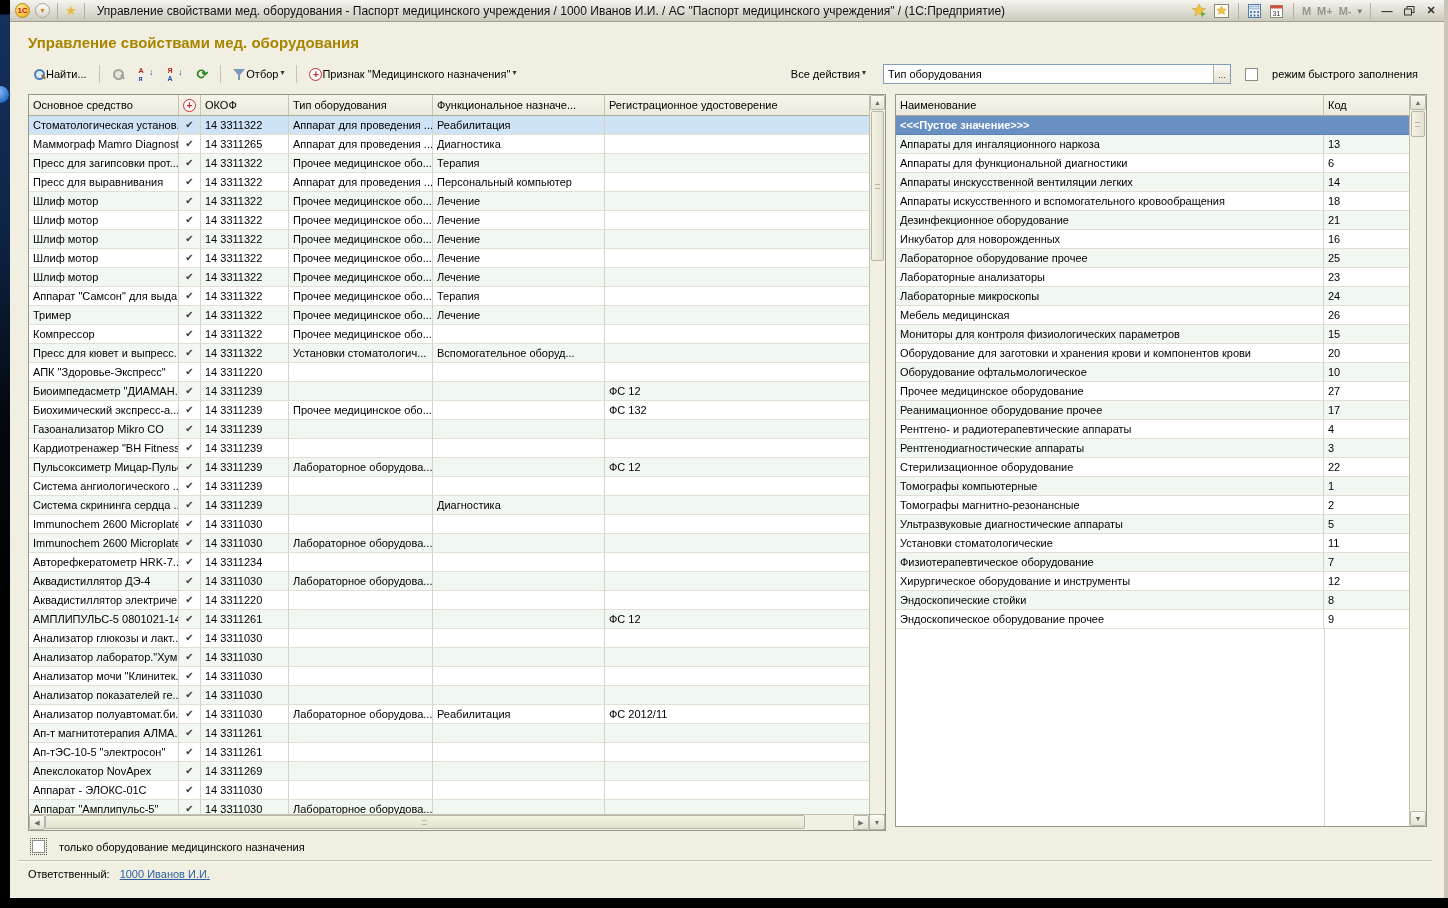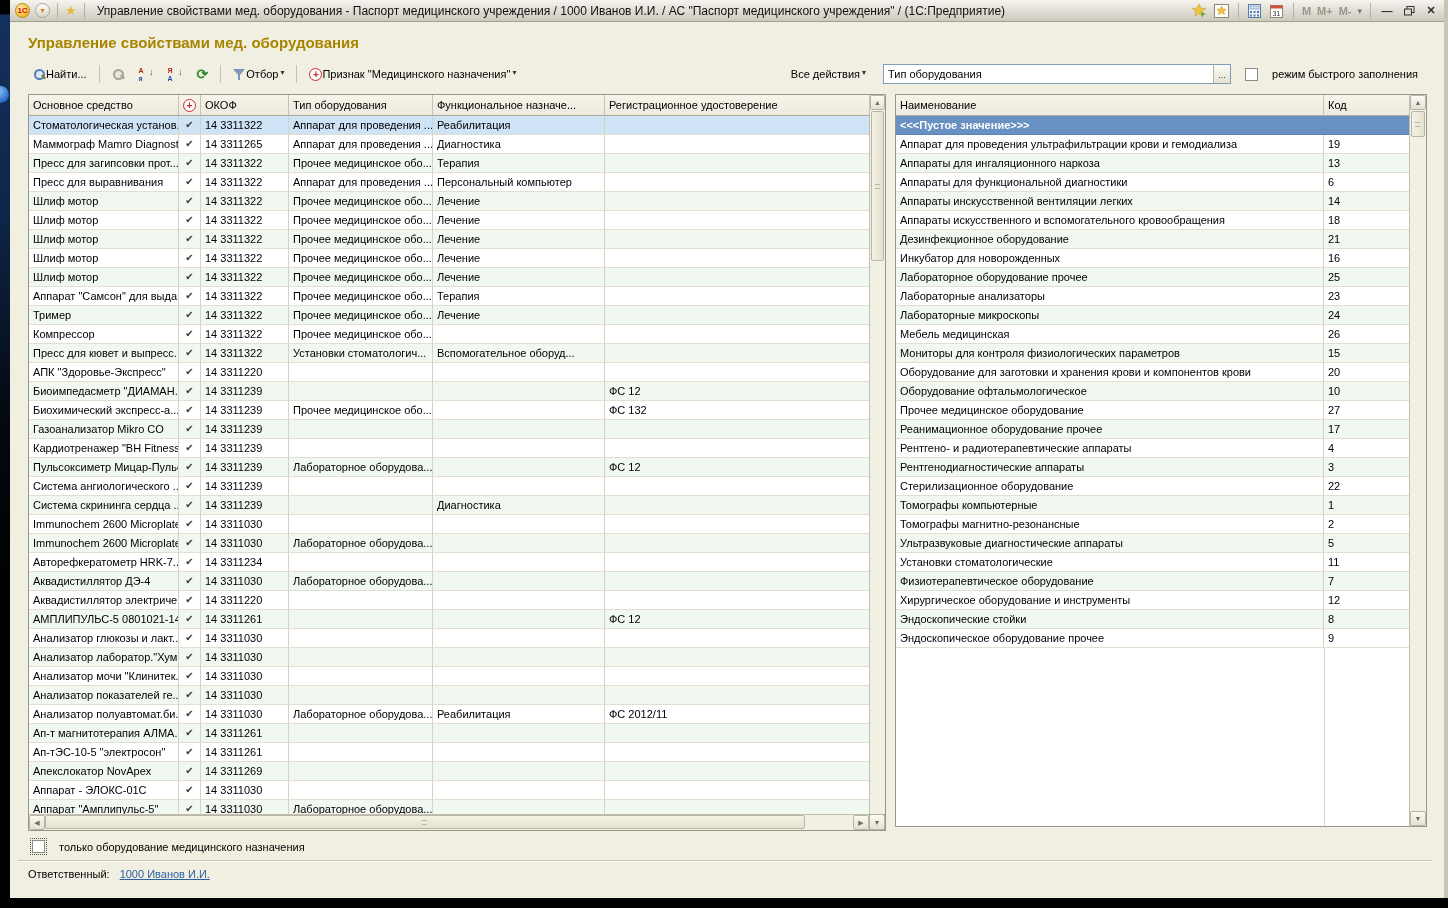--- a/index.html
+++ b/index.html
@@ -555,24 +555,20 @@
       <div class="rt-content">
         <div class="hrow">
           <div class="hcell w-rname">Наименование</div>
           <div class="hcell w-code" style="border-right:none">Код</div>
         </div>
         <div class="rt-body">
             <div class="row alt sel-strong">
               <div class="c w-rname">&lt;&lt;&lt;Пустое значение&gt;&gt;&gt;</div>
               <div class="c w-code"></div>
             </div>
-            <div class="row">
-              <div class="c w-rname">Аппарат для проведения ультрафильтрации крови и гемодиализа</div>
-              <div class="c w-code">19</div>
-            </div>
             <div class="row alt">
               <div class="c w-rname">Аппараты для ингаляционного наркоза</div>
               <div class="c w-code">13</div>
             </div>
             <div class="row">
               <div class="c w-rname">Аппараты для функциональной диагностики</div>
               <div class="c w-code">6</div>
             </div>
             <div class="row alt">
               <div class="c w-rname">Аппараты инскусственной вентиляции легких</div>

